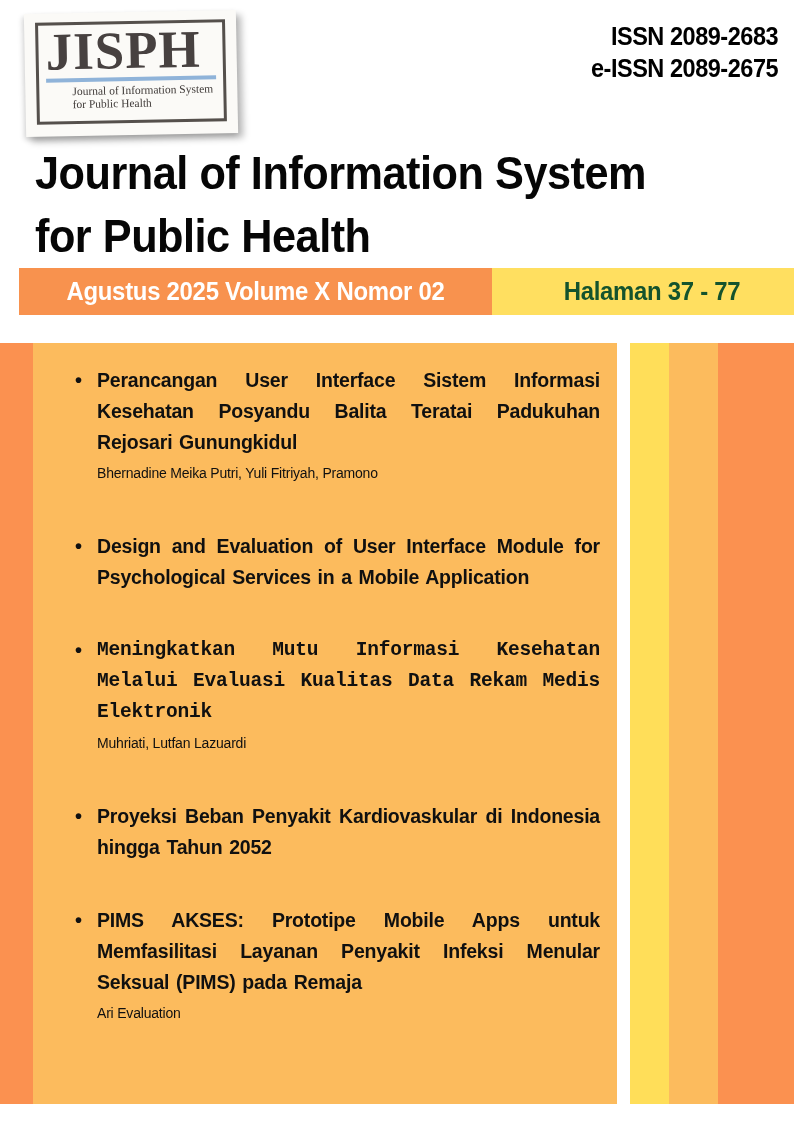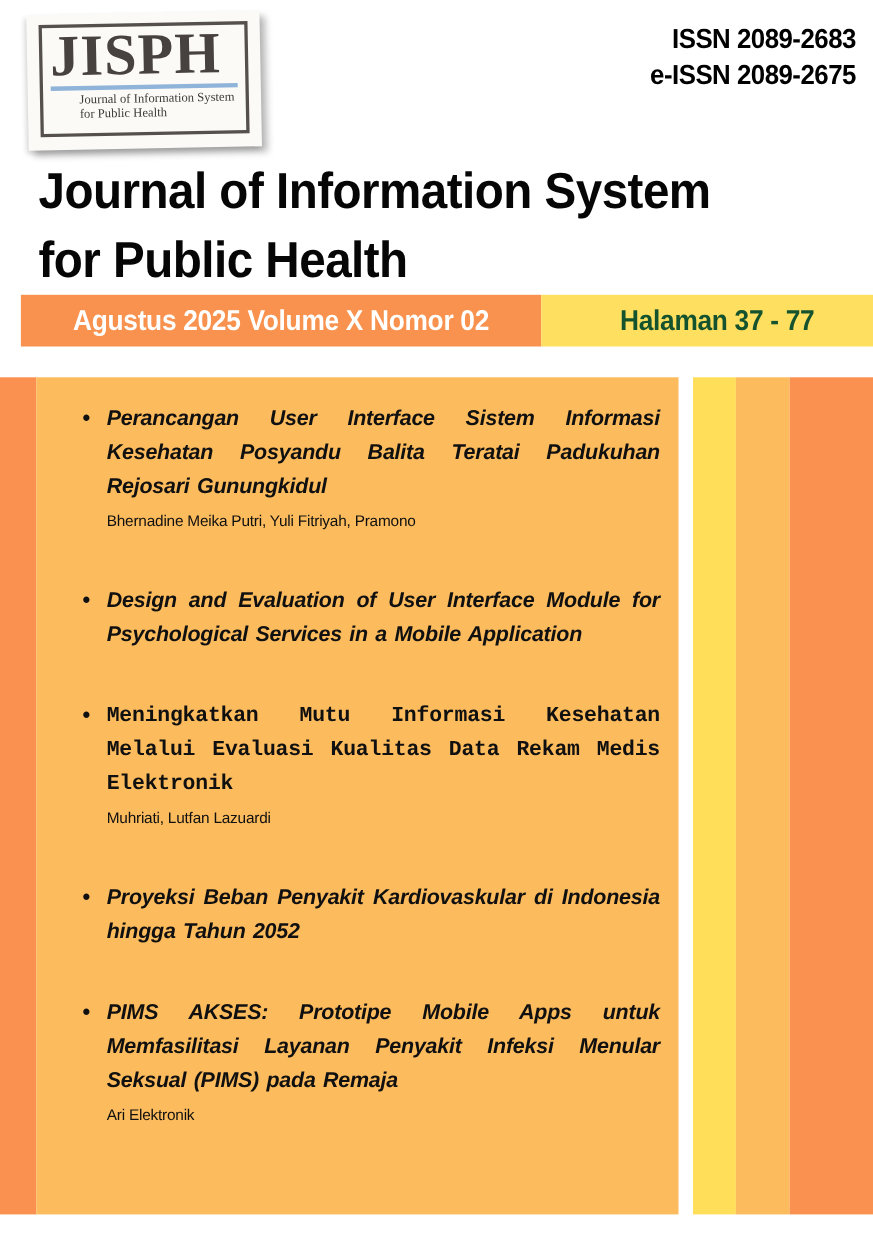--- a/index.html
+++ b/index.html
@@ -67,21 +67,21 @@
   .stripe-mid-light{width:49px;}
   .stripe-right-dark{flex:1;}
 
   
   .article{display:flex;margin-bottom:42px;color:#101010;}
   .bullet{
     flex:none;width:22px;font-weight:bold;font-size:20px;line-height:31px;
   }
   .article-body{flex:1;min-width:0;}
   .article-title{
-    font-weight:bold;font-style:italic;font-size:19.5px;line-height:31px;
+    font-weight:bold;font-size:19.5px;line-height:31px;
     text-align:justify;text-align-last:left;word-spacing:1.5px;
     letter-spacing:-0.2px;
   }
   .article.noitalic .article-title{font-style:normal;font-family:Liberation Mono, monospace;}
   .article-authors{
     font-weight:normal;font-style:normal;font-size:14px;line-height:31px;
     letter-spacing:-0.2px;
   }
 </style>
 </head>
@@ -148,21 +148,21 @@
     <span class="bullet">•</span>
     <div class="article-body">
       <div class="article-title">Proyeksi Beban Penyakit Kardiovaskular di Indonesia hingga Tahun 2052</div>
     </div>
   </div>
 
   <div class="article">
     <span class="bullet">•</span>
     <div class="article-body">
       <div class="article-title">PIMS AKSES: Prototipe Mobile Apps untuk Memfasilitasi Layanan Penyakit Infeksi Menular Seksual (PIMS) pada Remaja</div>
-      <div class="article-authors">Ari Elektronik</div>
+      <div class="article-authors">Ari Evaluation</div>
     </div>
   </div>
 </div>
   </div>
   <div class="gap-white"></div>
   <div class="stripe stripe-yellow" style="background: rgb(255, 222, 89);"></div>
   <div class="stripe stripe-mid-light" style="background: rgb(252, 187, 93);"></div>
   <div class="stripe stripe-right-dark" style="background: rgb(251, 145, 80);"></div>
 </div>
 

